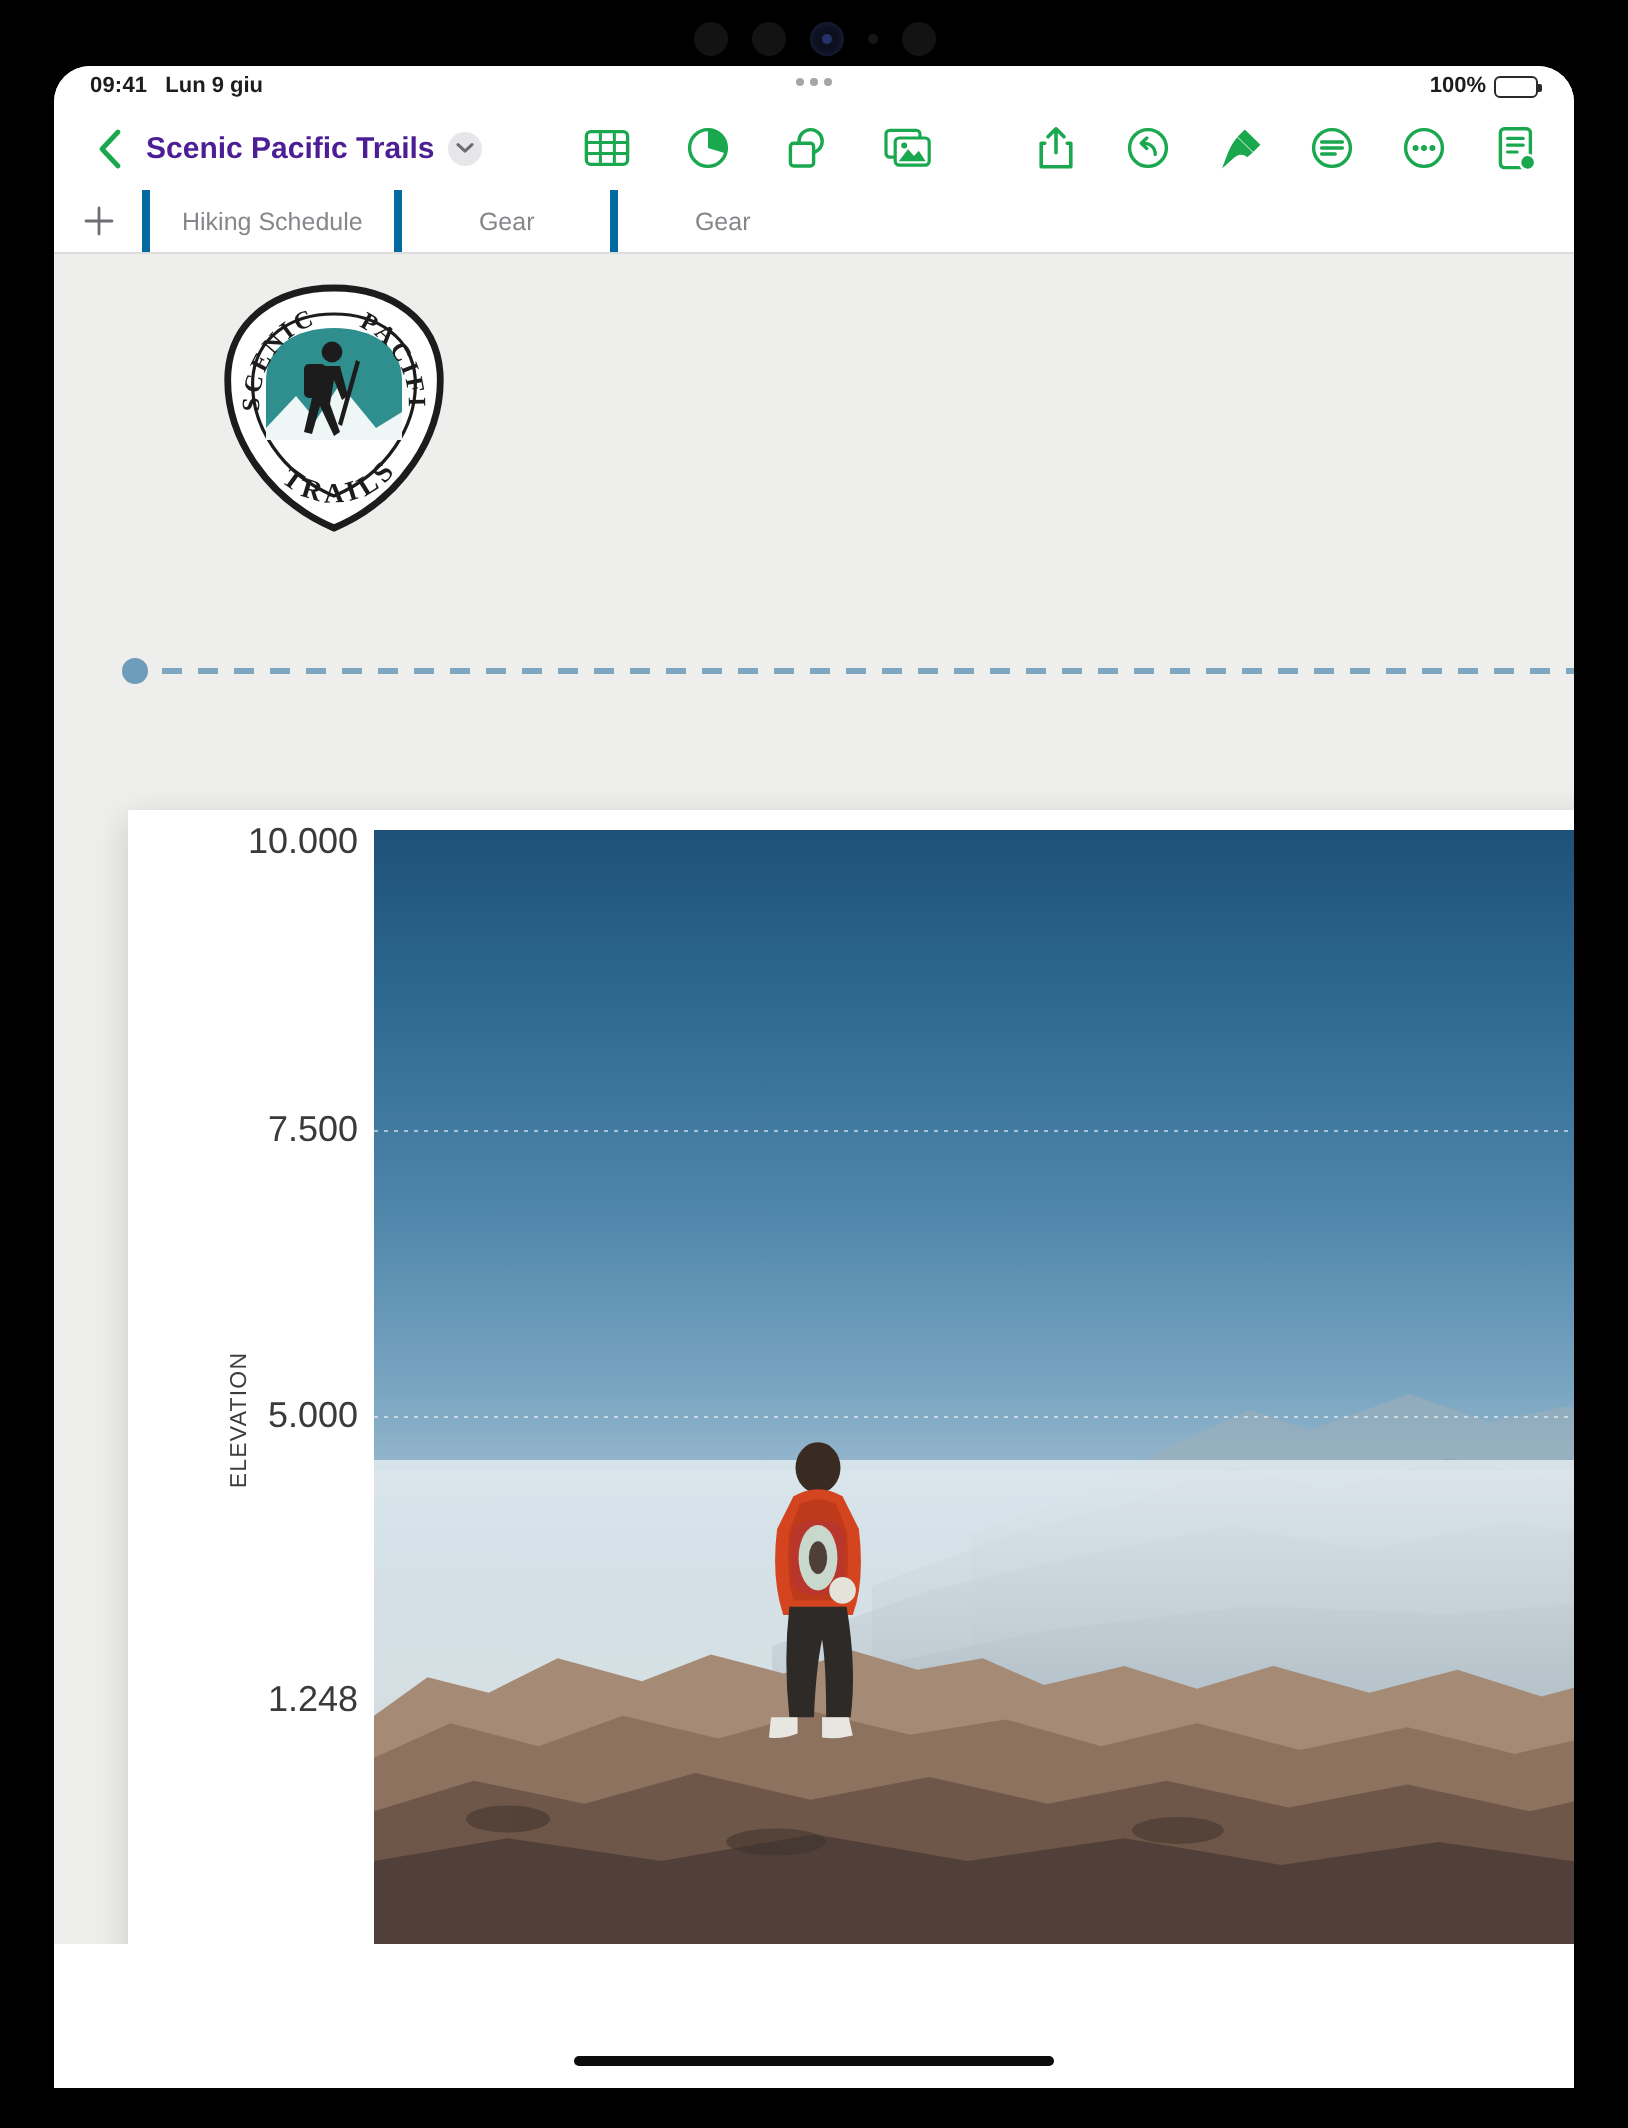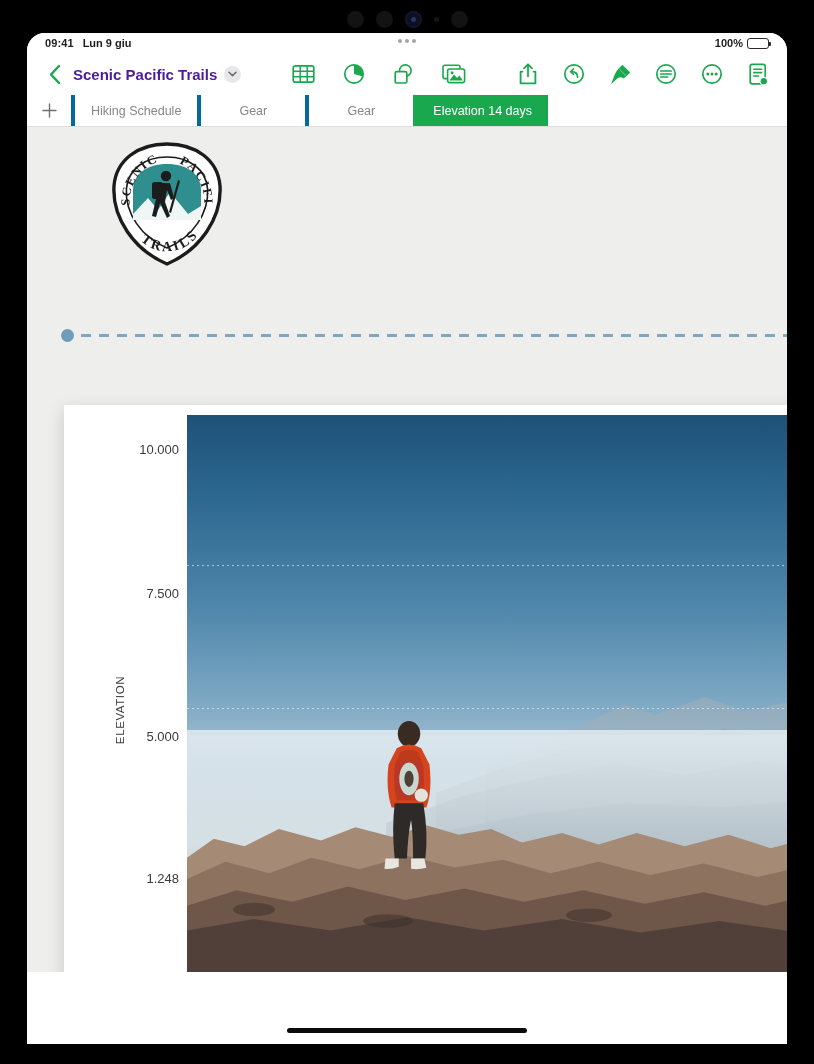--- a/index.html
+++ b/index.html
@@ -173,24 +173,23 @@
   }
   #y-axis-title {
     position: absolute; left: 22px; top: 50%;
     transform: translateY(-50%) rotate(-90deg);
     transform-origin: center;
     font-size: 11.5px; color: #3c3c3c; letter-spacing: 0.6px;
     white-space: nowrap;
   }
   .y-tick {
     position: absolute; right: calc(100% - 115px);
-    font-size: 13px; color: #3a3a3a;
+    font-size: 18px; color: #3a3a3a;
     transform: translateY(-50%);
     white-space: nowrap;
-    margin-top: 28px;
   }
   #plot-area {
     position: absolute;
     left: 123px; top: 10px; right: 0; bottom: 37px;
     overflow: hidden;
   }
   
   #photo {
     position: absolute; inset: 0;
     background:
@@ -366,23 +365,20 @@
         </svg>
       </div>
       <div class="sheet-tab">
         <span>Hiking Schedule</span>
       </div>
       <div class="sheet-tab" style="min-width:108px">
         <span>Gear</span>
       </div>
       <div class="sheet-tab" style="min-width:108px">
         <span>Gear</span>
-      </div>
-      <div class="sheet-tab active">
-        <span>Elevation 14 days</span>
       </div>
     </div>
 
     <div id="canvas">
       <div id="canvas-inner">
 
         <div id="header-block">
 
           <div id="logo-badge">
             <svg width="118" height="128" viewBox="0 0 118 128">

